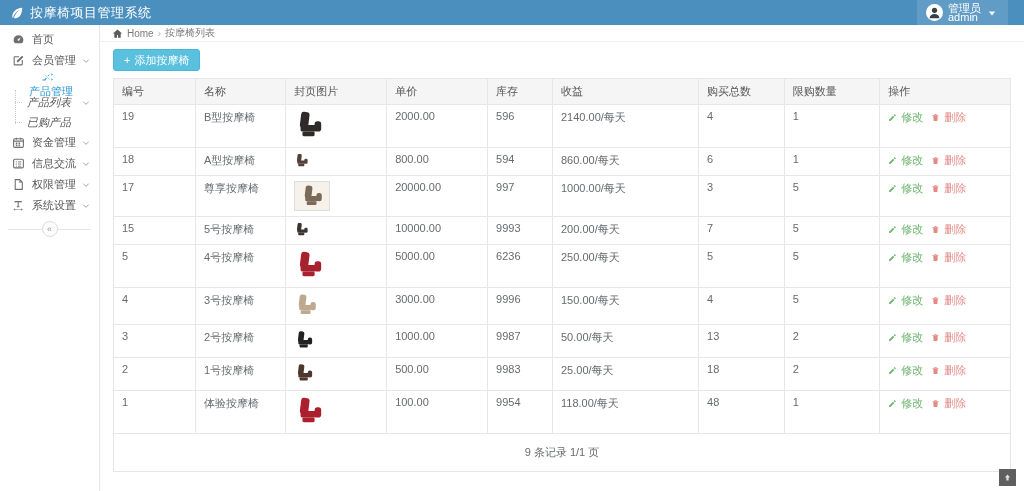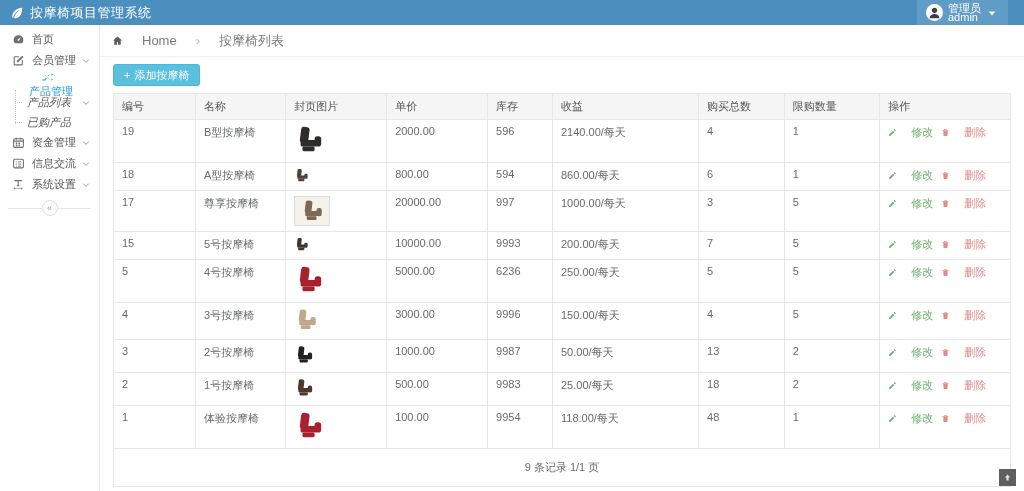--- a/index.html
+++ b/index.html
@@ -32,38 +32,38 @@
   .sub-item::before { content:""; width:7px; border-top:1px dotted #c9c9c9; margin-right:5px; }
   .collapse-toggle { position:relative; height:22px; margin-top:2px; cursor:pointer; }
   .collapse-toggle::before { content:""; position:absolute; left:8px; right:8px; top:50%; border-top:1px solid #e6e6e6; }
   .collapse-toggle .circle { position:absolute; left:50%; top:50%; transform:translate(-50%,-50%);
       width:16px; height:16px; background:#fdfdfd; border:1px solid #ddd; border-radius:50%;
       color:#9a9a9a; font-size:9px; line-height:14px; text-align:center; }
   .collapse-toggle .circle::after { content:"\00AB"; }
 
   
   .main { position:absolute; left:100px; top:25px; right:0; bottom:0; background:#fff; }
-  .breadcrumb { height:32px; display:flex; align-items:center; gap:19px; padding:0 12px;
-                font-size:13px; color:#7a7a7a; border-bottom:1px solid #efefef; }
+  .breadcrumb { height:17px; display:flex; align-items:center; gap:4px; padding:0 12px;
+                font-size:10px; color:#7a7a7a; border-bottom:1px solid #efefef; }
   .breadcrumb .home-ic { display:flex; color:#5c5c5c; }
   .breadcrumb a { color:#7a7a7a; text-decoration:none; }
   .breadcrumb .sep { color:#bbb; }
   .content { padding:7px 13px 0 13px; }
   .btn-add { background:#5bc0de; border:1px solid #46b8da; color:#fff; font-size:11px;
              height:22px; padding:0 10px; border-radius:3px; display:inline-flex; align-items:center; gap:4px; cursor:pointer;
              font-family:"Liberation Sans", sans-serif; }
 
   
   table { width:100%; border-collapse:collapse; margin-top:7px; font-size:11px; color:#676a6c; background:#fff; }
   th, td { border:1px solid #e7e7e7; padding:5px 8px; text-align:left; vertical-align:top; }
   th { background:#f5f5f5; color:#555; font-weight:normal; }
   tfoot td { text-align:center; padding:11px 8px; color:#676a6c; }
   .chair-wrap { display:inline-flex; }
   .chair-wrap.framed { border:1px solid #ddd; background:#f6f2ea; padding:2px 5px; }
-  .act-link { text-decoration:none; display:inline-flex; align-items:center; gap:14px; cursor:pointer; }
+  .act-link { text-decoration:none; display:inline-flex; align-items:center; gap:4px; cursor:pointer; }
   .act-edit { color:#6eb56e; margin-right:5px; }
   .act-del  { color:#e48a86; }
 
   
   .totop { position:absolute; right:8px; bottom:5px; width:17px; height:17px; background:#5f5f5f;
            border:none; display:flex; align-items:center; justify-content:center; cursor:pointer; padding:0; }
 </style>
 </head>
 <body>
 
@@ -170,20 +170,34 @@
             </svg>
           </span>
     <span class="lbl">信息交流</span>
     <span class="chev">
       <svg width="8" height="8" viewBox="0 0 12 12">
               <polyline points="2,4 6,8 10,4" fill="none" stroke="currentColor" stroke-width="1.4"></polyline>
             </svg>
     </span>
   </div>
 
+  <div class="side-item">
+    <span class="ico">
+            <svg width="13" height="13" viewBox="0 0 24 24">
+              <path fill="none" stroke="currentColor" stroke-width="2" d="M6 3h8l5 5v13H6z"></path>
+              <path fill="currentColor" d="M13 3v6h6z" opacity=".6"></path>
+            </svg>
+          </span>
+    <span class="lbl">权限管理</span>
+    <span class="chev">
+      <svg width="8" height="8" viewBox="0 0 12 12">
+              <polyline points="2,4 6,8 10,4" fill="none" stroke="currentColor" stroke-width="1.4"></polyline>
+            </svg>
+    </span>
+  </div>
 
   <div class="side-item">
     <span class="ico">
             <svg width="13" height="13" viewBox="0 0 24 24">
               <path fill="currentColor" d="M5 4h14v3h-2V6.5h-4V14h1.5v2h-5v-2H11V6.5H7V7H5zM6 18l-3 2.5L6 23v-2h12v2l3-2.5L18 18v2H6z" transform="scale(.95)"></path>
             </svg>
           </span>
     <span class="lbl">系统设置</span>
     <span class="chev">
       <svg width="8" height="8" viewBox="0 0 12 12">

